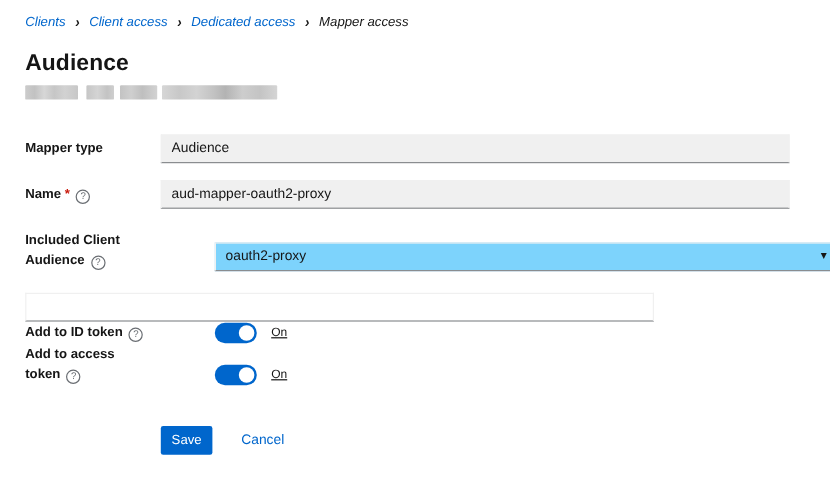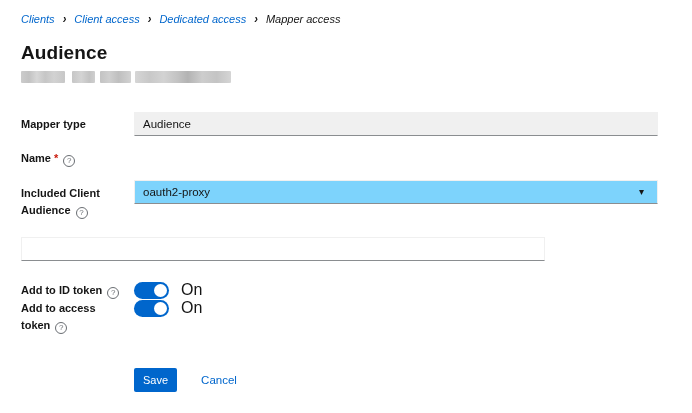--- a/index.html
+++ b/index.html
@@ -29,21 +29,21 @@
     background: linear-gradient(90deg,#c3c3c3 0,#cfcfcf 30%,#bfbfbf 60%,#d2d2d2 100%); }
   .seg4 { width: 96px;
     background: linear-gradient(90deg,#d6d6d6 0,#c8c8c8 15%,#d3d3d3 30%,#c2c2c2 45%,#b3b3b3 55%,#cdcdcd 70%,#c4c4c4 85%,#d5d5d5 100%); }
 
   
   .form { margin-top: 29px; }
   .form-row { display: flex; }
   .form-row .label-col { width: 113px; flex: none; font-size: 11px; font-weight: 700; line-height: 17px; padding-right: 8px; }
   .form-row .field-col { width: 524px; flex: none; }
   .v-center { align-items: center; }
-  .v-top { align-items: flex-start; }
+  .v-top { align-items: flex-end; gap: 45px; }
   .v-top .label-col { padding-top: 5px; }
   .switch-row .label-col { padding-top: 1px; }
 
   .req { color: #c9190b; font-weight: 700; margin-left: 3px; }
   .help-icon {
     display: inline-block; width: 12px; height: 12px; margin-left: 5px;
     border: 1px solid #6a6e73; border-radius: 50%;
     color: #6a6e73; font-size: 8px; font-weight: 400; line-height: 10px;
     text-align: center; vertical-align: -1px; cursor: pointer;
   }
@@ -71,28 +71,28 @@
   
   .switch-wrap { display: flex; align-items: center; }
   .switch {
     position: relative; width: 35px; height: 17px; border-radius: 9px;
     background: #0066cc; cursor: pointer; flex: none;
   }
   .switch .knob {
     position: absolute; top: 2px; right: 2px; width: 13px; height: 13px;
     border-radius: 50%; background: #ffffff;
   }
-  .switch-state { margin-left: 12px; font-size: 16px; color: #151515; }
+  .switch-state { margin-left: 12px; font-size: 10px; color: #151515; text-decoration: underline; }
 
   
   .row-1 { margin-top: 0; }
   .row-2 { margin-top: 14px; }
   .row-3 { margin-top: 13px; }
   .row-4 { margin-top: 18px; }
-  .row-5 { margin-top: 20px; }
+  .row-5 { }
   .row-6 { margin-top: 0; }
 
   
   .actions { margin-top: 34px; margin-left: 113px; display: flex; align-items: center; }
   .btn-primary {
     background: #0066cc; color: #ffffff; border: none; border-radius: 2px;
     font-family: "Liberation Sans", sans-serif; font-size: 11px;
     padding: 6px 9px; cursor: pointer;
   }
   .btn-link {
@@ -131,20 +131,23 @@
         <span>Mapper type</span>
       </div>
       <div class="field-col">
         <input class="field-input readonly-input" readonly="" value="Audience" style="">
       </div>
     </div>
 
     <div class="form-row v-center row-2">
       <div class="label-col">
         <span>Name</span><span class="req">*</span><span class="help-icon">?</span>
+      </div>
+      <div class="field-col">
+        <input class="field-input readonly-input" readonly="" value="aud-mapper-oauth2-proxy" style="">
       </div>
     </div>
 
     <div class="form-row v-top row-3">
       <div class="label-col">
         <span>Included Client Audience</span><span class="help-icon">?</span>
       </div>
       <div class="field-col">
         <div class="select-box">
           <span>oauth2-proxy</span>

